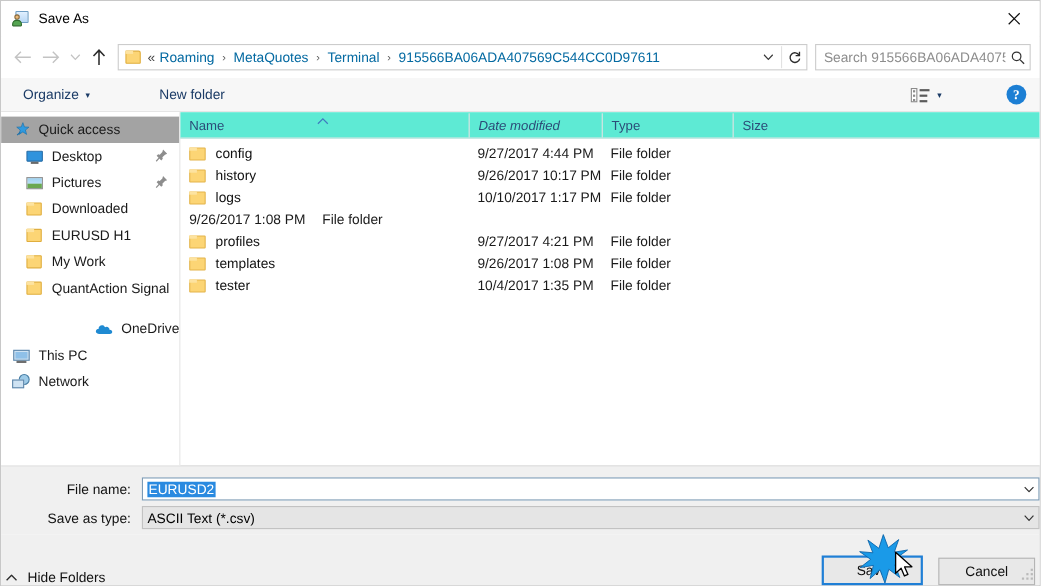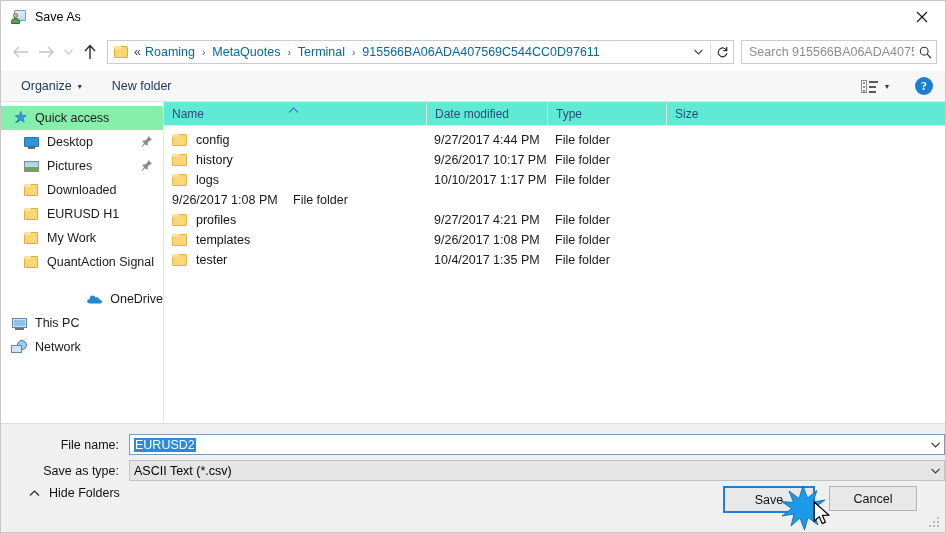--- a/index.html
+++ b/index.html
@@ -107,21 +107,21 @@
   .search-text{
     flex:1 1 auto;font-size:12.5px;color:#8d8d8d;padding-left:7px;
     white-space:nowrap;overflow:hidden;
   }
   .search-icon{width:22px;flex:0 0 22px;display:flex;align-items:center;justify-content:center;color:#333;}
 
   
   .cmdbar{
     height:30px;flex:0 0 30px;
     background:#f7f7f7;border-bottom:1px solid #e3e3e3;
-    display:flex;align-items:center;padding:0 8px 0 14px;
+    display:flex;align-items:center;padding:0 8px 0 14px;gap:33px;
   }
   .cmd{
     font-size:12.5px;color:#1b3b66;display:flex;align-items:center;height:22px;padding:0 6px;
   }
   .cmd .arw{margin-left:6px;font-size:8px;color:#1b3b66;}
   .cmd-spacer{flex:1 1 auto;}
   .viewbtn{display:flex;align-items:center;height:22px;padding:0 4px;}
   .viewglyph{width:17px;height:13px;position:relative;}
   .viewglyph .box{position:absolute;left:0;top:0;width:6px;height:13px;border:1px solid #8b8b8b;box-sizing:border-box;background:#fff;}
   .viewglyph .box:after{
@@ -143,21 +143,21 @@
   
   .bodyrow{flex:1 1 auto;display:flex;min-height:0;background:#fff;}
   .sidebar{
     width:162px;flex:0 0 162px;border-right:1px solid #e6e6e6;
     background:#fff;padding-top:4px;overflow:hidden;position:relative;
   }
   .nav-item{
     height:24px;display:flex;align-items:center;padding-left:10px;position:relative;
     font-size:12.5px;color:#1a1a1a;box-sizing:border-box;
   }
-  .nav-item.sel{background:#86efac;}
+  .nav-item.sel{background:#a3a3a3;}
   .nav-item .ico{width:17px;height:16px;margin-right:7px;flex:0 0 17px;position:relative;}
   .nav-item .lbl{white-space:nowrap;overflow:hidden;}
   .nav-item.indent{padding-left:22px;}
   .pin{
     position:absolute;right:10px;top:5px;width:12px;height:13px;color:#8a8a8a;
   }
   
   .ico-star svg,.ico-pin svg{display:block;}
   .ico-folder .f{position:absolute;left:1px;top:2px;width:14px;height:12px;background:#fcd575;border:1px solid #e0ae3e;box-sizing:border-box;border-radius:1px;}
   .ico-folder .t{position:absolute;left:1px;top:2px;width:7px;height:3px;background:#fde3a0;}
@@ -178,21 +178,21 @@
   .colhead{
     height:23px;flex:0 0 23px;display:flex;align-items:flex-end;position:relative;
     border-bottom:1px solid #e3e3e3;background:#5eead4;
   }
   .col{
     font-size:12px;color:#2c4d78;height:22px;display:flex;align-items:center;
     padding-left:8px;box-sizing:border-box;position:relative;
   }
   .col:not(:first-child){border-left:1px solid #e3e3e3;}
   .col-name{width:262px;flex:0 0 262px;}
-  .col-date{width:121px;flex:0 0 121px;}
+  .col-date{width:121px;flex:0 0 121px;font-style:italic;}
   .col-type{width:119px;flex:0 0 119px;}
   .col-size{width:80px;flex:0 0 80px;}
   .sortcaret{
     position:absolute;left:124px;top:0px;width:11px;height:7px;color:#3e7bbf;
   }
   .rows{flex:1 1 auto;overflow:hidden;padding-top:4px;}
   .row{height:20px;display:flex;align-items:center;font-size:12.5px;color:#111;}
   .cell{display:flex;align-items:center;box-sizing:border-box;white-space:nowrap;overflow:hidden;}
   .cell-name{width:262px;flex:0 0 262px;padding-left:8px;}
   .cell-date{width:121px;flex:0 0 121px;padding-left:8px;color:#1a1a1a;}
@@ -219,21 +219,21 @@
   .combo.grey{background:#e5e5e5;border:1px solid #c2c2c2;}
   .combo .val{
     flex:1 1 auto;font-size:12.5px;padding-left:4px;white-space:nowrap;overflow:hidden;
   }
   .combo .selhl{background:#2a8ae0;color:#fff;padding:1px 1px;}
   .combo .caret{width:17px;flex:0 0 17px;display:flex;align-items:center;justify-content:center;color:#333;}
 
   
   .btnrow{
     flex:0 0 auto;background:#f0f0f0;height:46px;
-    display:flex;align-items:flex-start;position:relative;padding:0 28px;
+    display:flex;align-items:flex-end;position:relative;padding:0 4px;
   }
   .hidefolders{display:flex;align-items:center;font-size:12.5px;color:#111;}
   .hidefolders .chev{margin-right:9px;color:#2d2d2d;display:flex;align-items:center;}
   .btnspacer{flex:1 1 auto;}
   .btn{
     width:88px;height:25px;border:1px solid #b4b4b4;background:#e8e8e8;
     display:flex;align-items:center;justify-content:center;
     font-size:12.5px;color:#111;box-sizing:border-box;
   }
   .btn.primary{

